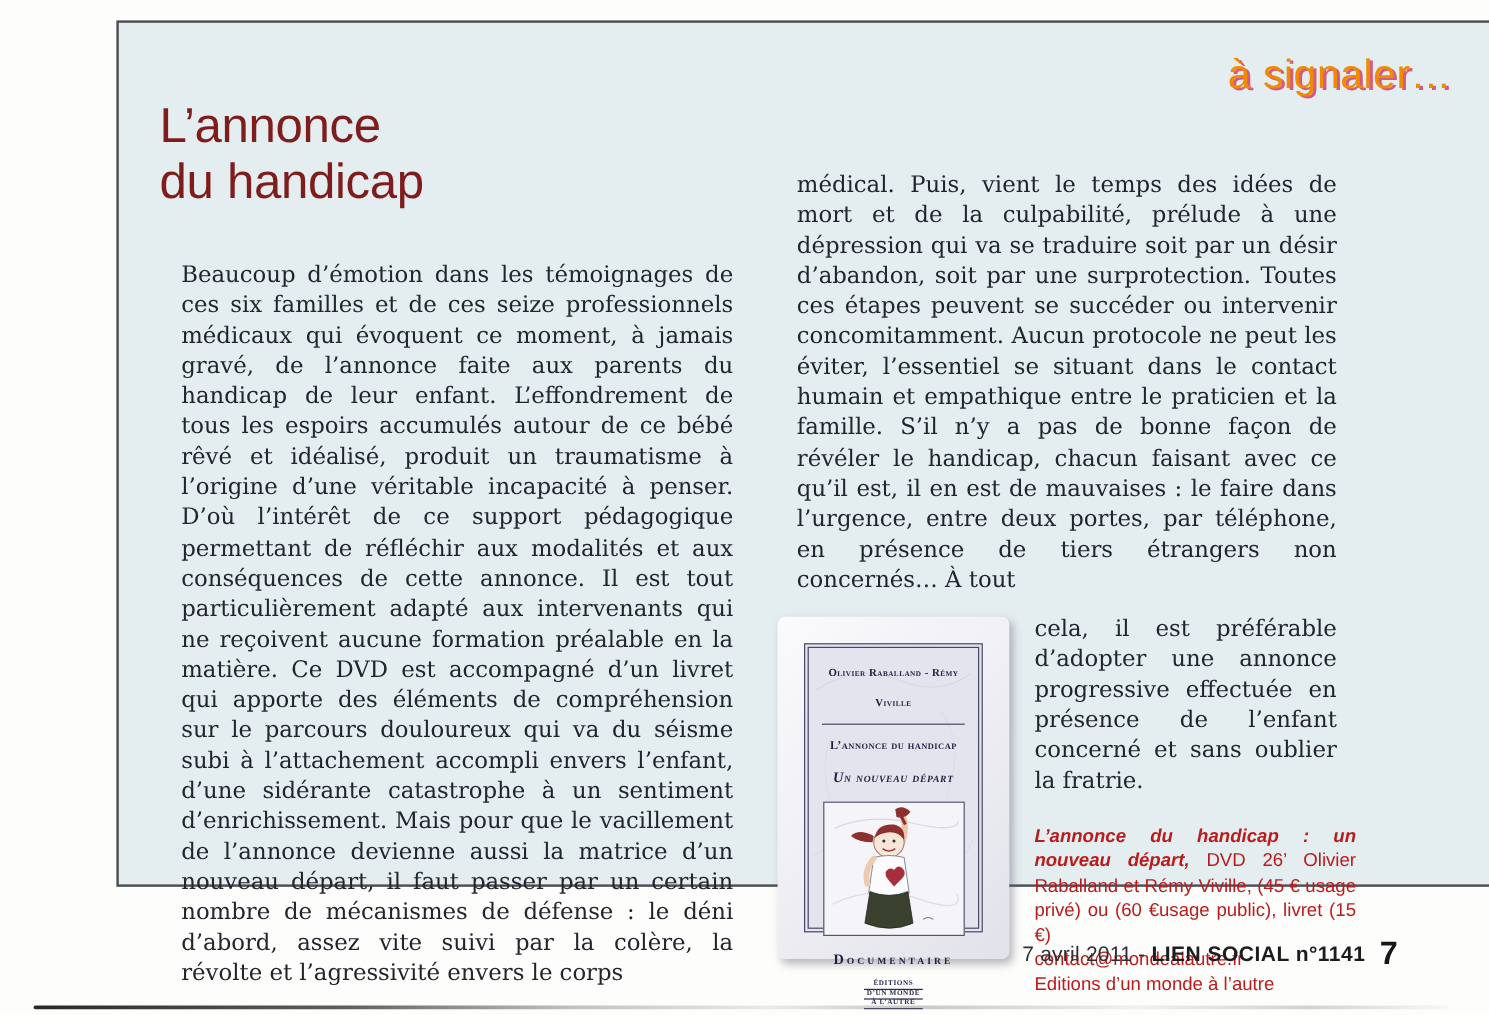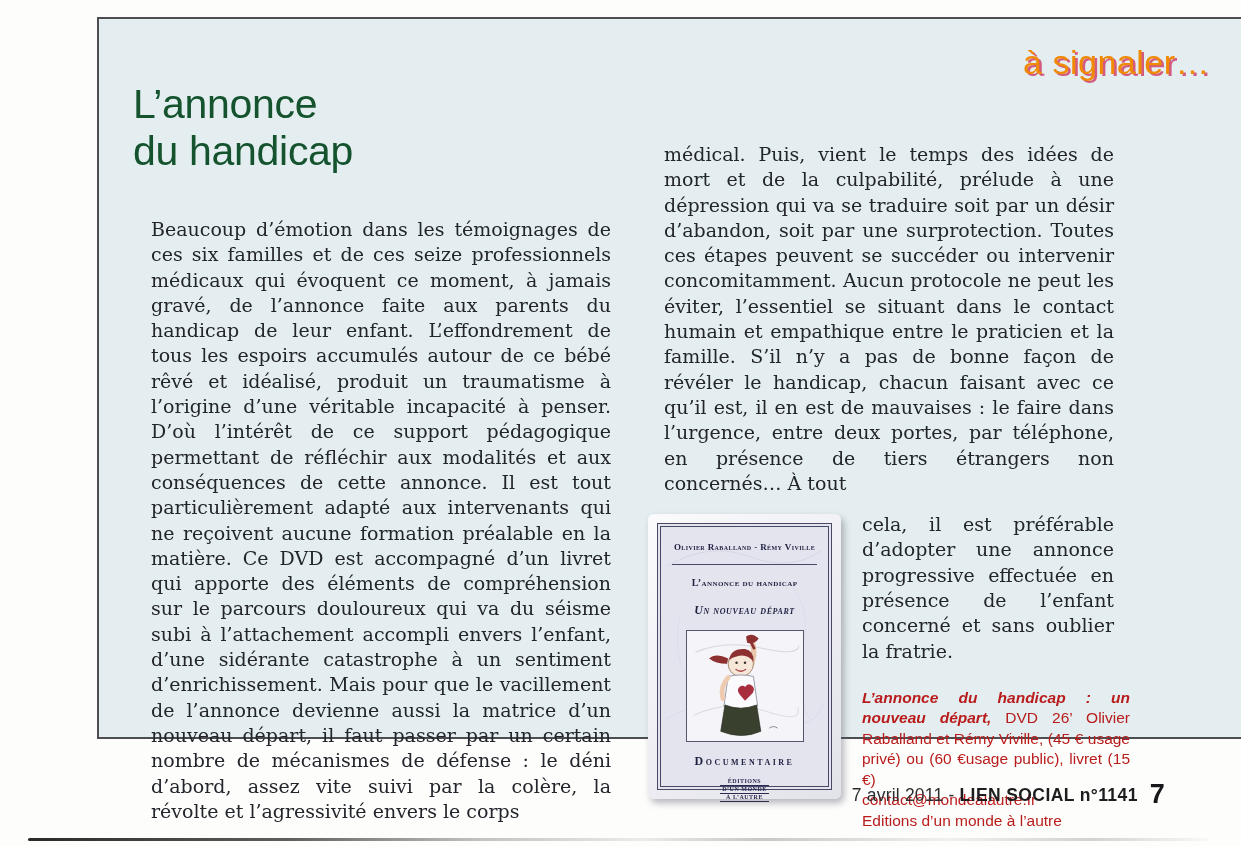--- a/index.html
+++ b/index.html
@@ -16,37 +16,37 @@
   }
   .section-label {
     position:absolute; top:24px; right:46px;
     font-size:34px; font-weight:400; color:#f08a00;
     text-shadow:2.5px 2px 0 rgba(208,54,100,0.8);
     letter-spacing:0.5px;
   }
   .article-title {
     position:absolute; left:34px; top:62px; margin:0;
     font-size:41px; line-height:47px; font-weight:500;
-    color:#14532d; letter-spacing:-0.3px;
+    color:#7f1d1d; letter-spacing:-0.3px;
   }
   .col {
     position:absolute;
     font-family:"DejaVu Serif", serif;
     font-size:19px; line-height:25.3px; color:#23252c;
     text-align:justify;
   }
   .col p { margin:16px; }
   .col-left  { left:36px;  top:182px; width:492px; }
   .col-right { left:549px; top:107px; width:482px; }
   .wrap-block { margin-top:8px; }
 
   
   .dvd-photo {
     float:left; width:193px; height:285px; margin:2px 21px 20px 0;
-    box-sizing:border-box; padding:9px;
+    box-sizing:border-box; padding:22px;
     background:linear-gradient(135deg, #fbfbfd 0%, #ededf3 55%, #e2e2ea 100%);
     border-radius:6px;
     box-shadow:3px 4px 7px rgba(95,95,115,0.45);
   }
   .dvd-cover {
     position:relative; width:100%; height:100%; box-sizing:border-box;
     background:#e3e4ee;
     border:1px solid #474766;
     font-family:"Liberation Serif", serif;
     color:#1e2040; text-align:center;

